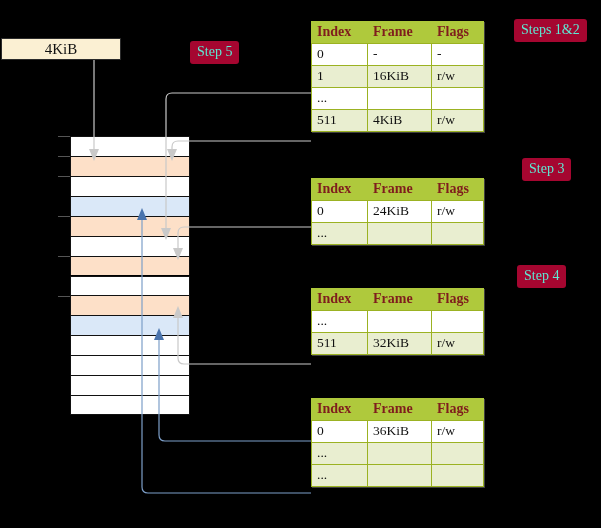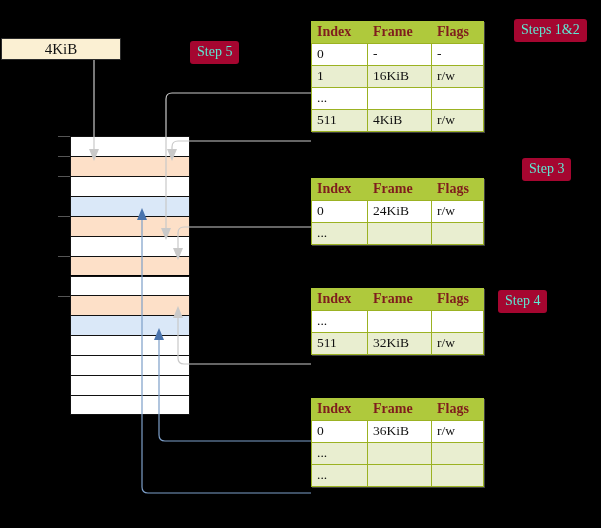--- a/index.html
+++ b/index.html
@@ -78,21 +78,21 @@
 
   <div class="badge" style="left:190px;top:41px;">
     <span>Step 5</span>
   </div>
   <div class="badge" style="left:514px;top:19px;">
     <span>Steps 1&amp;2</span>
   </div>
   <div class="badge" style="left:522px;top:158px;font-family:Liberation Serif, serif;">
     <span>Step 3</span>
   </div>
-  <div class="badge" style="left:498px;top:265px;margin-top:25px;">
+  <div class="badge" style="left:517px;top:265px;">
     <span>Step 4</span>
   </div>
 
   <div class="tick" style="top:136px;"></div>
   <div class="tick" style="top:156px;"></div>
   <div class="tick" style="top:176px;"></div>
   <div class="tick" style="top:216px;"></div>
   <div class="tick" style="top:256px;"></div>
   <div class="tick" style="top:296px;"></div>
 

